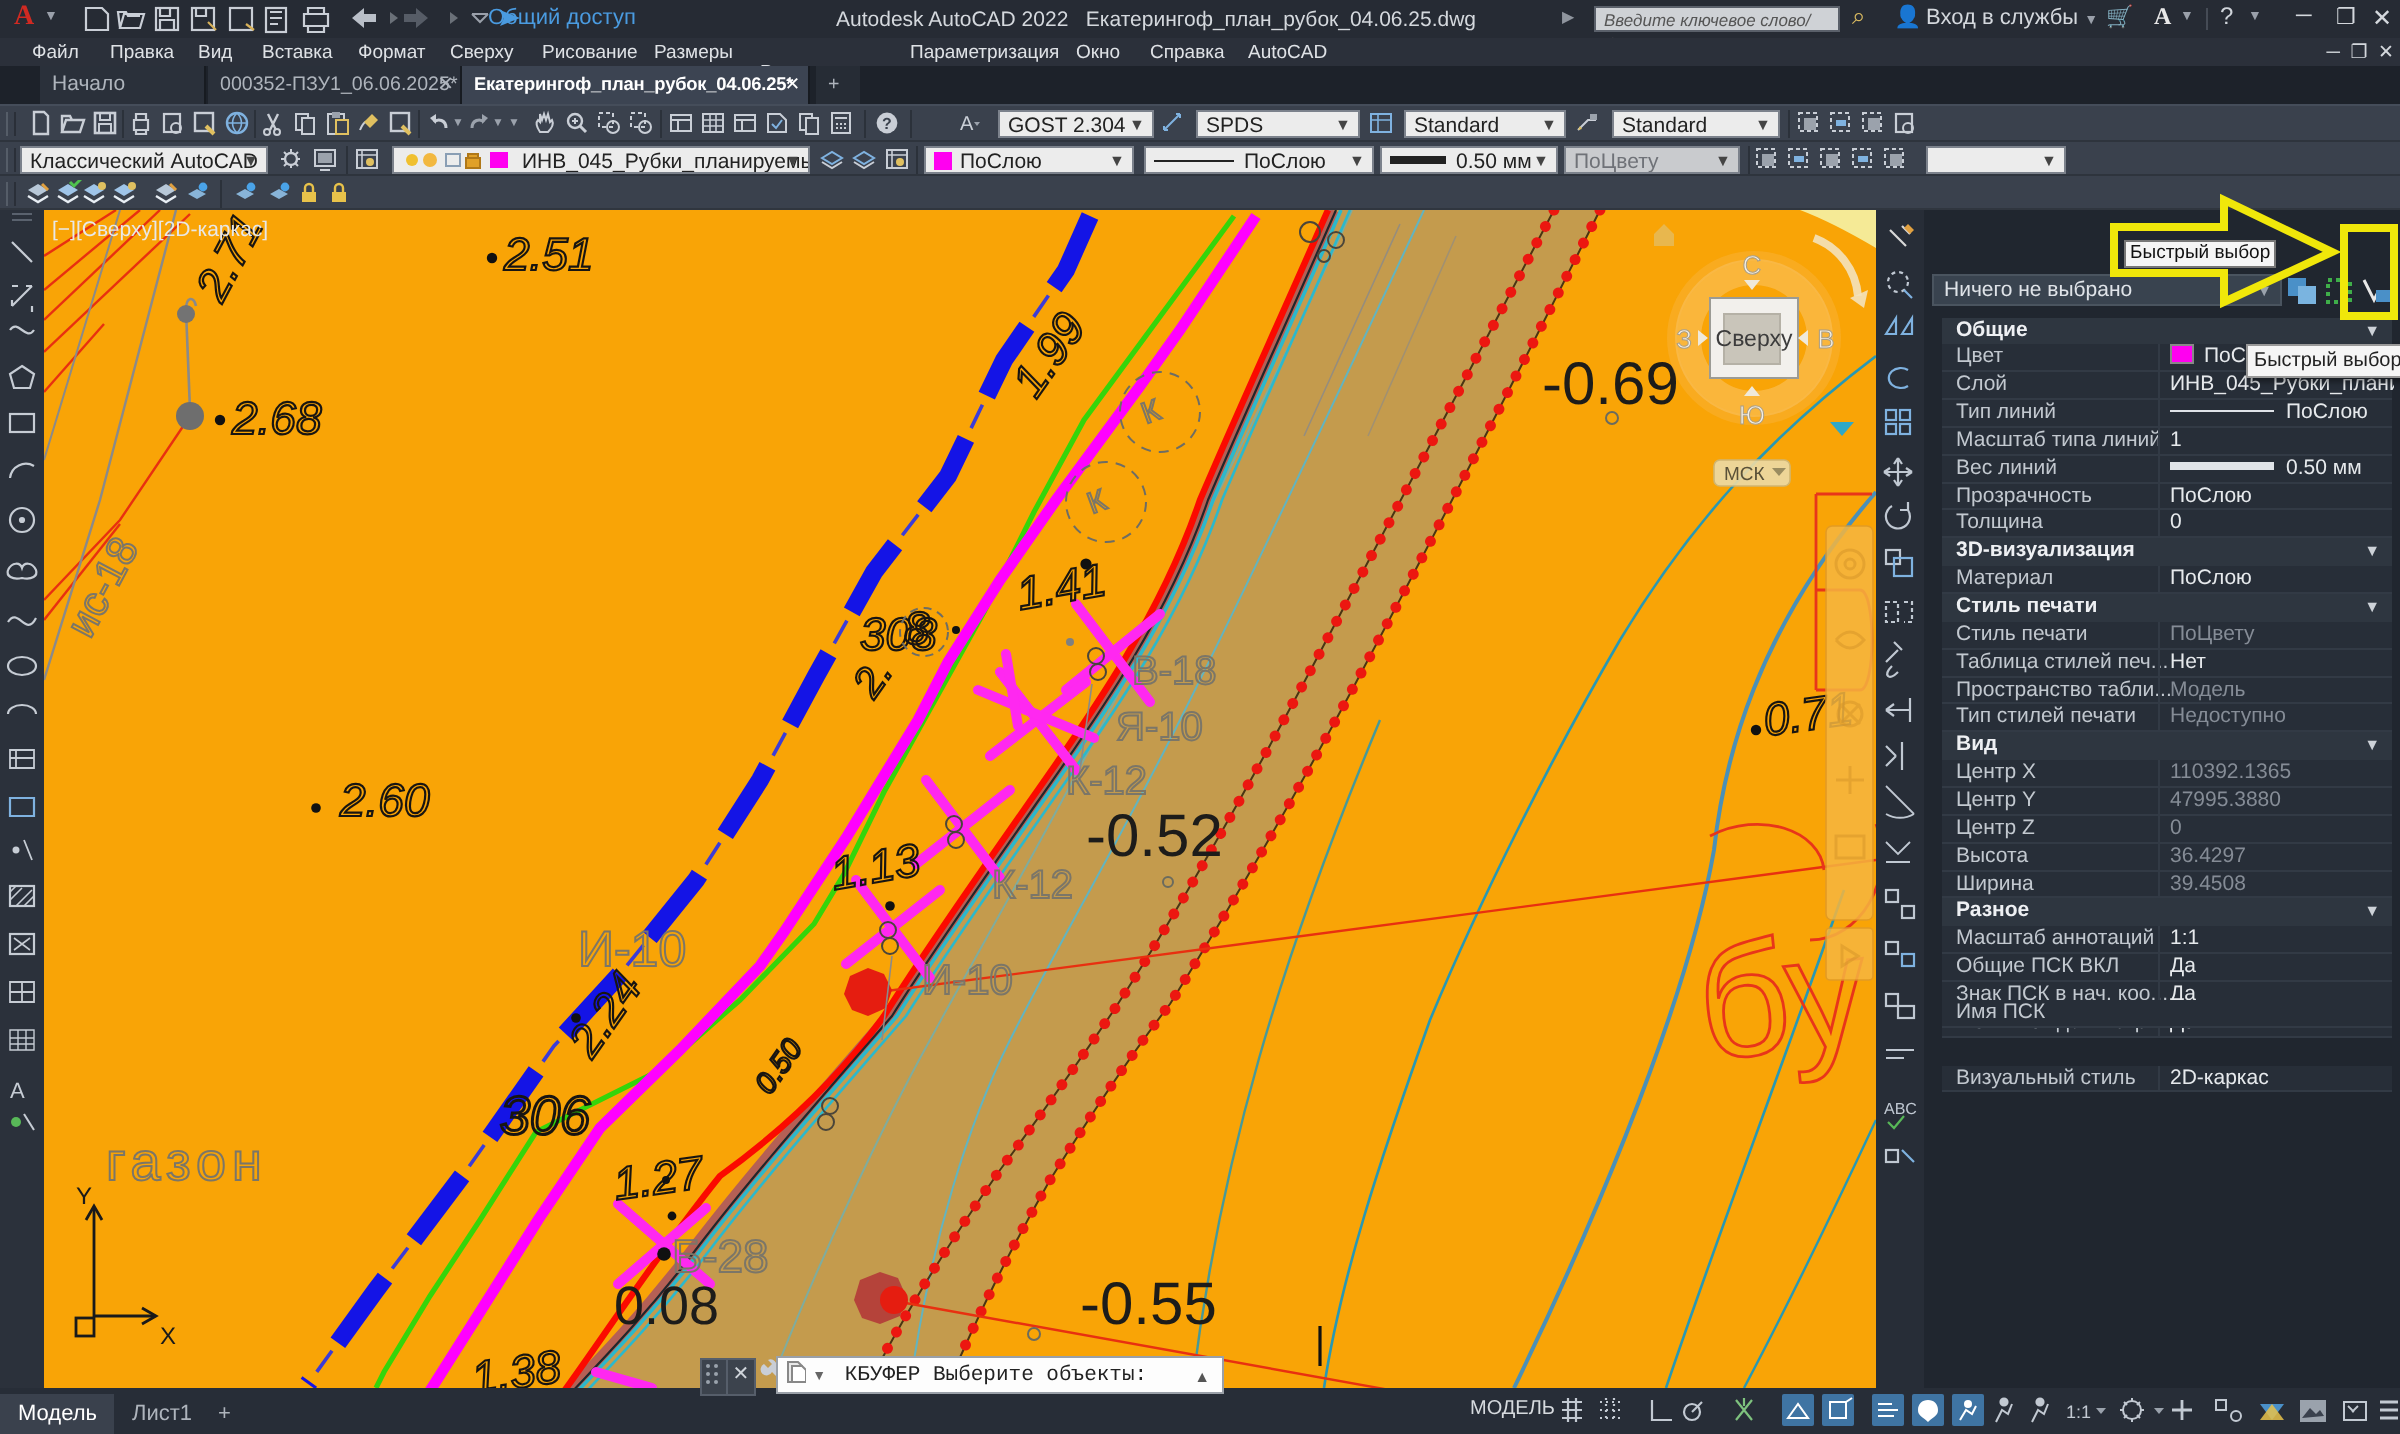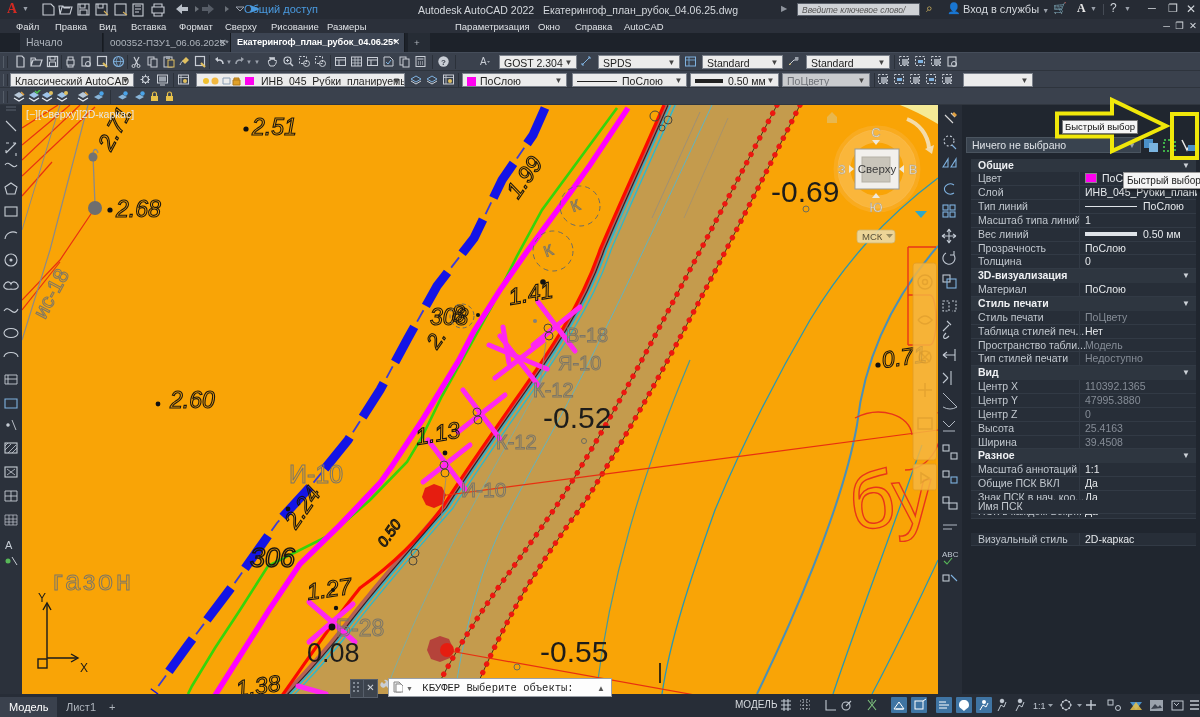--- a/index.html
+++ b/index.html
@@ -849,21 +849,21 @@
       <div class="prow" style="top:288.9px;height:13.85px;line-height:13.85px">
         <span class="lbl">Центр Y</span>
         <span class="val gray">47995.3880</span>
       </div>
       <div class="prow" style="top:302.8px;height:13.85px;line-height:13.85px">
         <span class="lbl">Центр Z</span>
         <span class="val gray">0</span>
       </div>
       <div class="prow" style="top:316.7px;height:13.85px;line-height:13.85px">
         <span class="lbl">Высота</span>
-        <span class="val gray">25.4163</span>
+        <span class="val gray">36.4297</span>
       </div>
       <div class="prow" style="top:330.5px;height:13.85px;line-height:13.85px">
         <span class="lbl">Ширина</span>
         <span class="val gray">39.4508</span>
       </div>
       <div class="psec" style="top:344.4px;height:13.85px;line-height:13.85px">Разное<span class="tri">▼</span></div>
       <div class="prow" style="top:358.2px;height:13.85px;line-height:13.85px">
         <span class="lbl">Масштаб аннотаций</span>
         <span class="val">1:1</span>
       </div>

